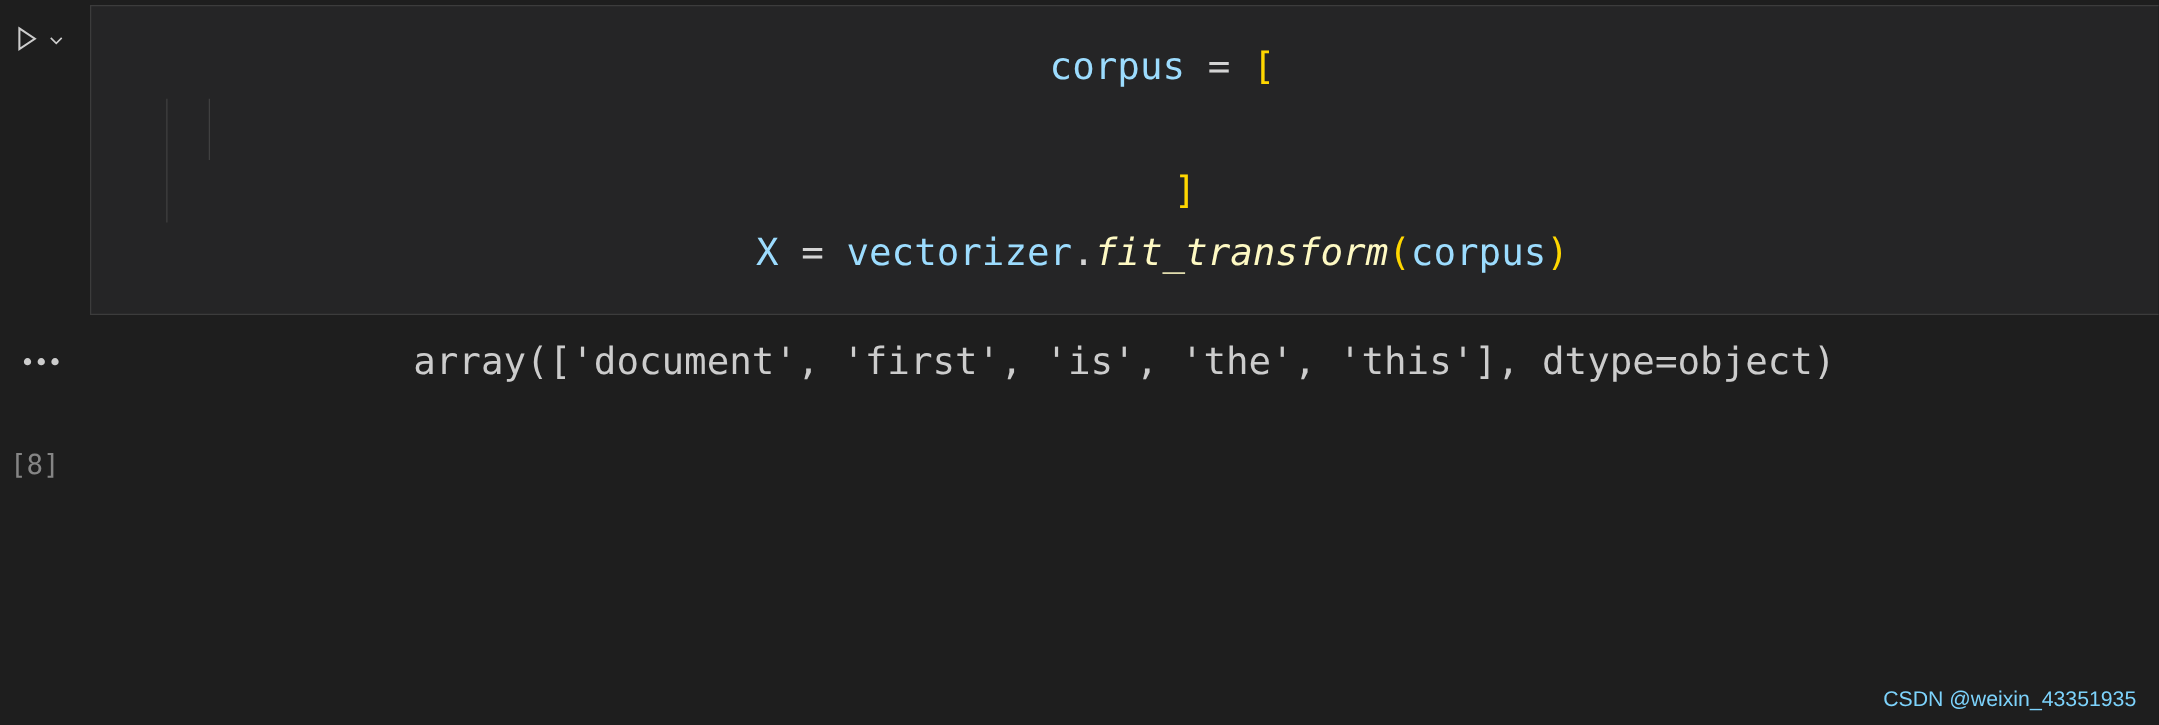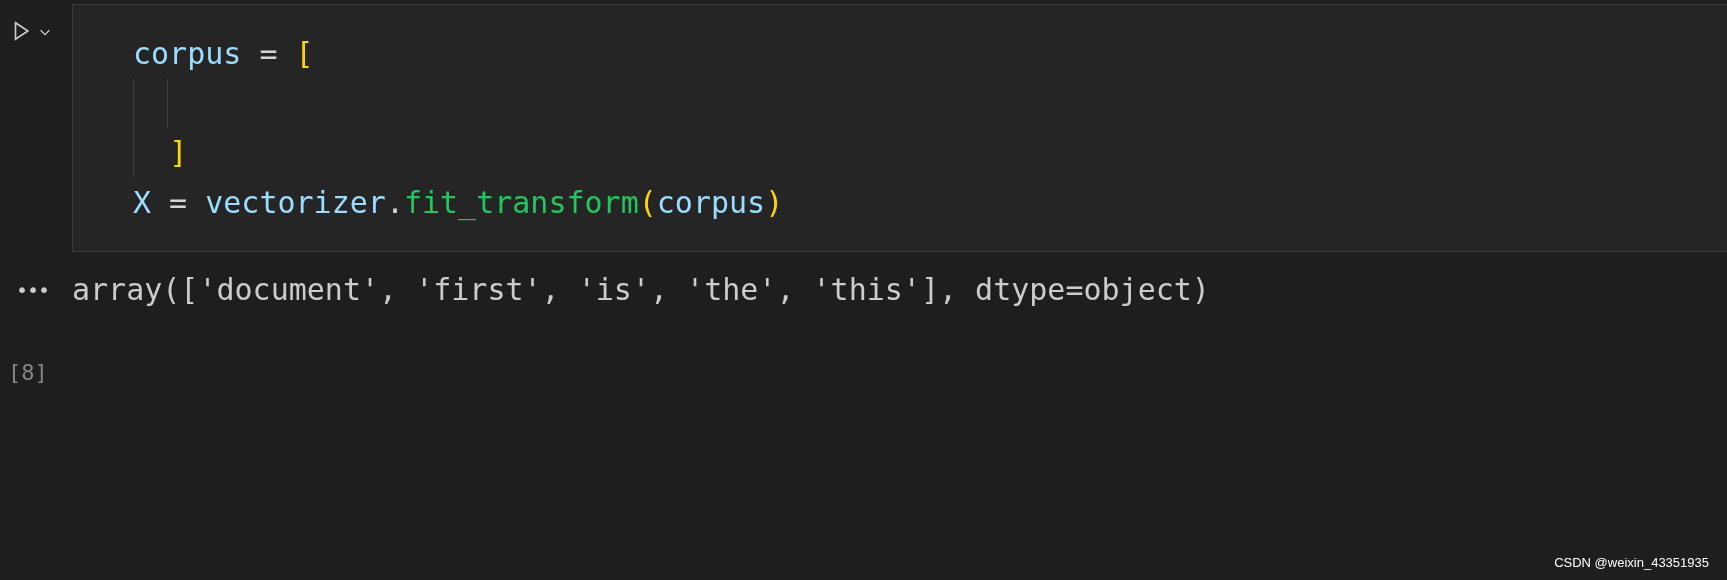--- a/index.html
+++ b/index.html
@@ -54,33 +54,34 @@
       border: 1px solid #3c3c3c;
       border-right: none;
       padding: 24px 0 24px 60px;
       font-size: 30px;
       line-height: 1.65;
       margin-top: 4px;
     }
     .code-line {
       white-space: pre;
       position: relative;
+      text-align: center;
     }
     .indent-guide {
       display: inline-block;
       border-left: 1px solid #404040;
       height: 1.65em;
       vertical-align: top;
       position: absolute;
     }
     .tk-var { color: #9cdcfe; }
     .tk-op { color: #d4d4d4; }
     .tk-bracket-yellow { color: #ffd700; }
     .tk-string { color: #ce9178; }
-    .tk-func { color: #22c55e; }
+    .tk-func { color: #fef9c3; font-style: italic; }
     .tk-punct { color: #d4d4d4; }
     .tk-comma { color: #cccccc; }
 
     .output-container {
       display: flex;
       width: 100%;
       margin-top: 18px;
     }
     .output-gutter {
       width: 72px;
@@ -92,27 +93,28 @@
       color: #cccccc;
       font-size: 20px;
       letter-spacing: -1px;
     }
     .output-text {
       flex: 1;
       color: #cccccc;
       font-size: 30px;
       white-space: pre;
       padding-top: 2px;
+      text-align: center;
     }
     .watermark {
       position: absolute;
       right: 18px;
       bottom: 10px;
-      color: #ffffff;
-      font-size: 13px;
+      color: #7dd3fc;
+      font-size: 17px;
       font-family: -apple-system, sans-serif;
     }
     .guide1 { left: 0px; }
     .guide2 { left: 34px; }
   </style>
 </head>
 <body>
 
 <div class="cell-container">
   <div class="gutter">

